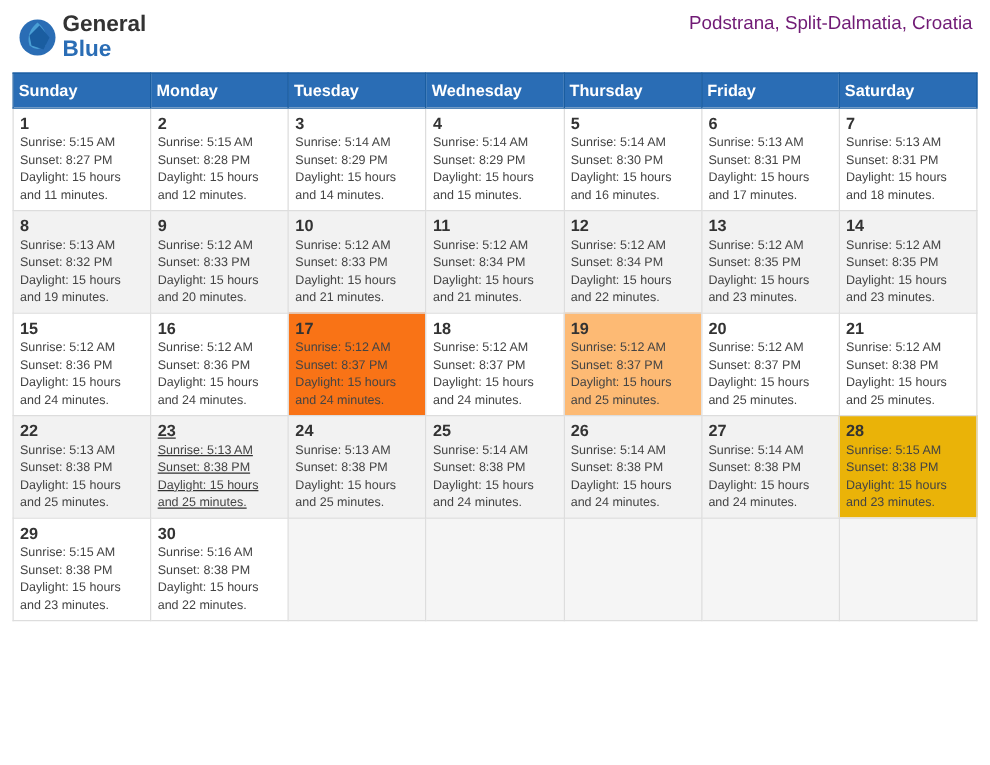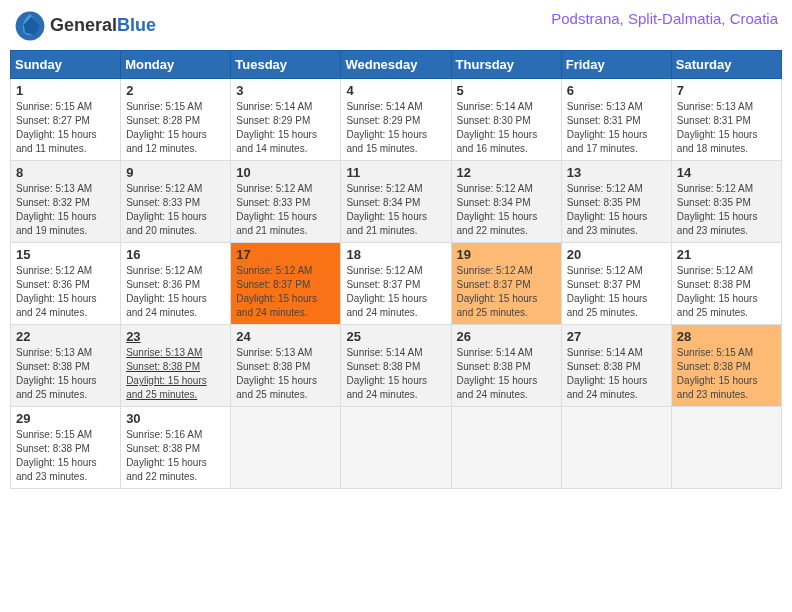--- a/index.html
+++ b/index.html
@@ -17,20 +17,21 @@
       margin-bottom: 8px;
       padding: 0 4px;
     }
     .logo {
       display: flex;
       align-items: center;
       gap: 4px;
     }
     .logo-text {
       display: flex;
+      flex-direction: column;
       line-height: 1.1;
     }
     .logo-general {
       font-size: 18px;
       font-weight: bold;
       color: #333;
     }
     .logo-blue {
       font-size: 18px;
       font-weight: bold;
@@ -43,21 +44,21 @@
     .title-area {
       text-align: right;
     }
     .month-title {
       font-size: 36px;
       font-weight: bold;
       color: #333;
     }
     .location-title {
       font-size: 15px;
-      color: #8b5cf6;
+      color: #701a75;
     }
     .calendar {
       width: 100%;
       border-collapse: collapse;
       border: 1px solid #ccc;
     }
     .calendar th {
       background-color: #2a6db5;
       color: #fff;
       font-size: 13px;
@@ -344,21 +345,21 @@
         </div>
       </td>
         <td style="background: rgb(242, 242, 242);">
         <span class="day-num">27</span>
         <div class="day-info">
           <span>Sunrise: 5:14 AM</span><br>
           <span>Sunset: 8:38 PM</span><br>
           <span>Daylight: 15 hours and 24 minutes.</span>
         </div>
       </td>
-        <td style="background: #fdba74;">
+        <td style="background: #eab308;">
         <span class="day-num">28</span>
         <div class="day-info">
           <span>Sunrise: 5:15 AM</span><br>
           <span>Sunset: 8:38 PM</span><br>
           <span>Daylight: 15 hours and 23 minutes.</span>
         </div>
       </td>
       </tr>
       <tr>
         <td style="background: rgb(255, 255, 255);">

